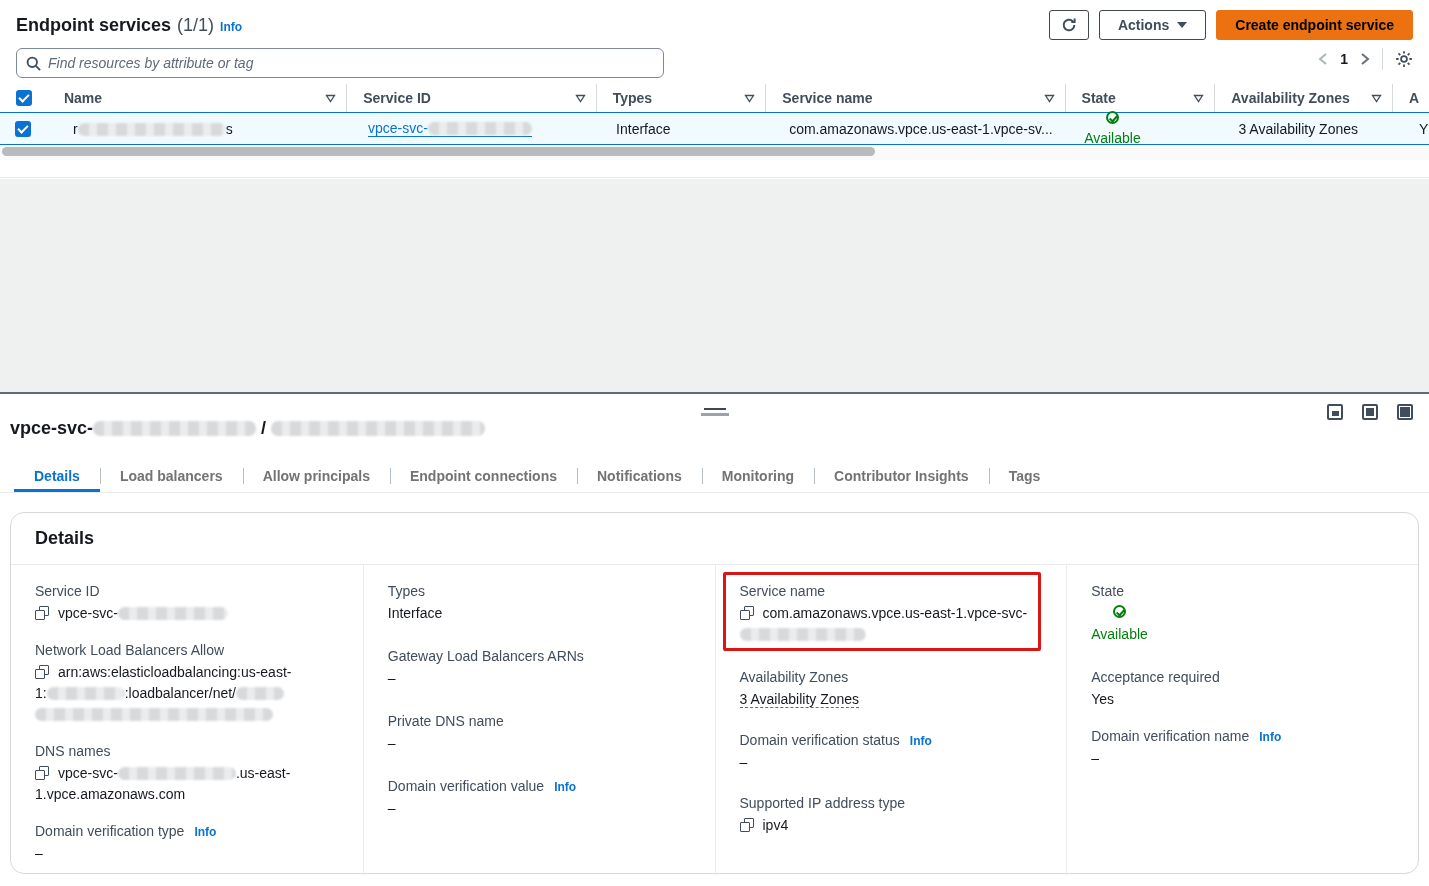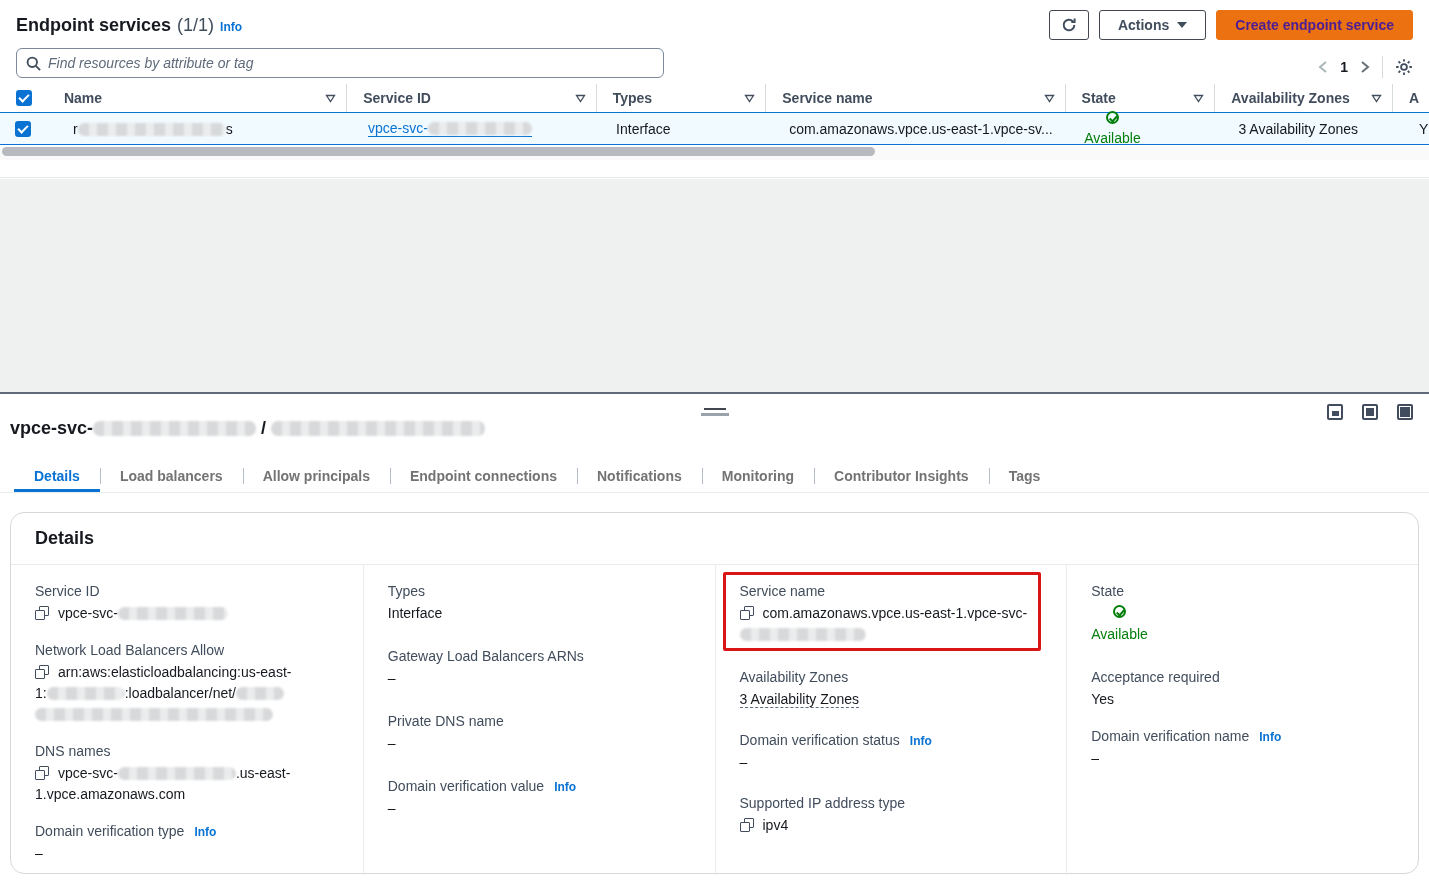--- a/index.html
+++ b/index.html
@@ -11,24 +11,24 @@
 
   
   .top-section { position:absolute; top:0; left:0; width:1429px; height:178px; background:#fff; border-bottom:1px solid #e9ebed; }
   .header-row { display:flex; justify-content:space-between; align-items:center; padding:10px 16px 4px 16px; }
   .page-title { font-size:18px; font-weight:bold; display:flex; align-items:baseline; gap:6px; }
   .page-title .count { font-weight:normal; color:#414d5c; }
   .info-link { color:#0972d3; font-size:12px; font-weight:bold; cursor:pointer; }
   .header-actions { display:flex; gap:10px; align-items:center; }
   .btn { height:30px; border:1px solid #424650; border-radius:3px; background:#fff; font-weight:bold; font-size:14px; color:#414d5c; display:inline-flex; align-items:center; justify-content:center; gap:8px; padding:6px 18px; cursor:pointer; }
   .btn.icon-btn { width:40px; padding:0; }
-  .btn.primary { background:#ec7211; border-color:#ec7211; color:#4c1d95; }
+  .btn.primary { background:#ec7211; border-color:#ec7211; color:#000000; }
   .caret-down { width:0; height:0; border:5px solid transparent; border-top:6px solid #414d5c; margin-top:5px; }
 
-  .toolbar-row { display:flex; justify-content:space-between; align-items:flex-end; padding:4px 16px 0 16px; }
+  .toolbar-row { display:flex; justify-content:space-between; align-items:flex-start; padding:4px 16px 0 16px; }
   .search-box { width:648px; height:30px; border:1px solid #7d8998; border-radius:6px; display:flex; align-items:center; gap:7px; padding:0 9px; background:#fff; }
   .search-box input { border:none; outline:none; flex:1; font-size:14px; font-style:italic; color:#16191f; font-family:inherit; background:transparent; }
   .search-box input::placeholder { color:#5f6b7a; font-style:italic; }
   .pagination { display:flex; align-items:center; gap:12px; }
   .page-num { font-weight:bold; font-size:14px; }
   .chev { display:flex; align-items:center; cursor:pointer; }
   .vdiv { width:1px; height:22px; background:#d5dbdb; }
   .gear-btn { display:flex; align-items:center; cursor:pointer; }
 
   

